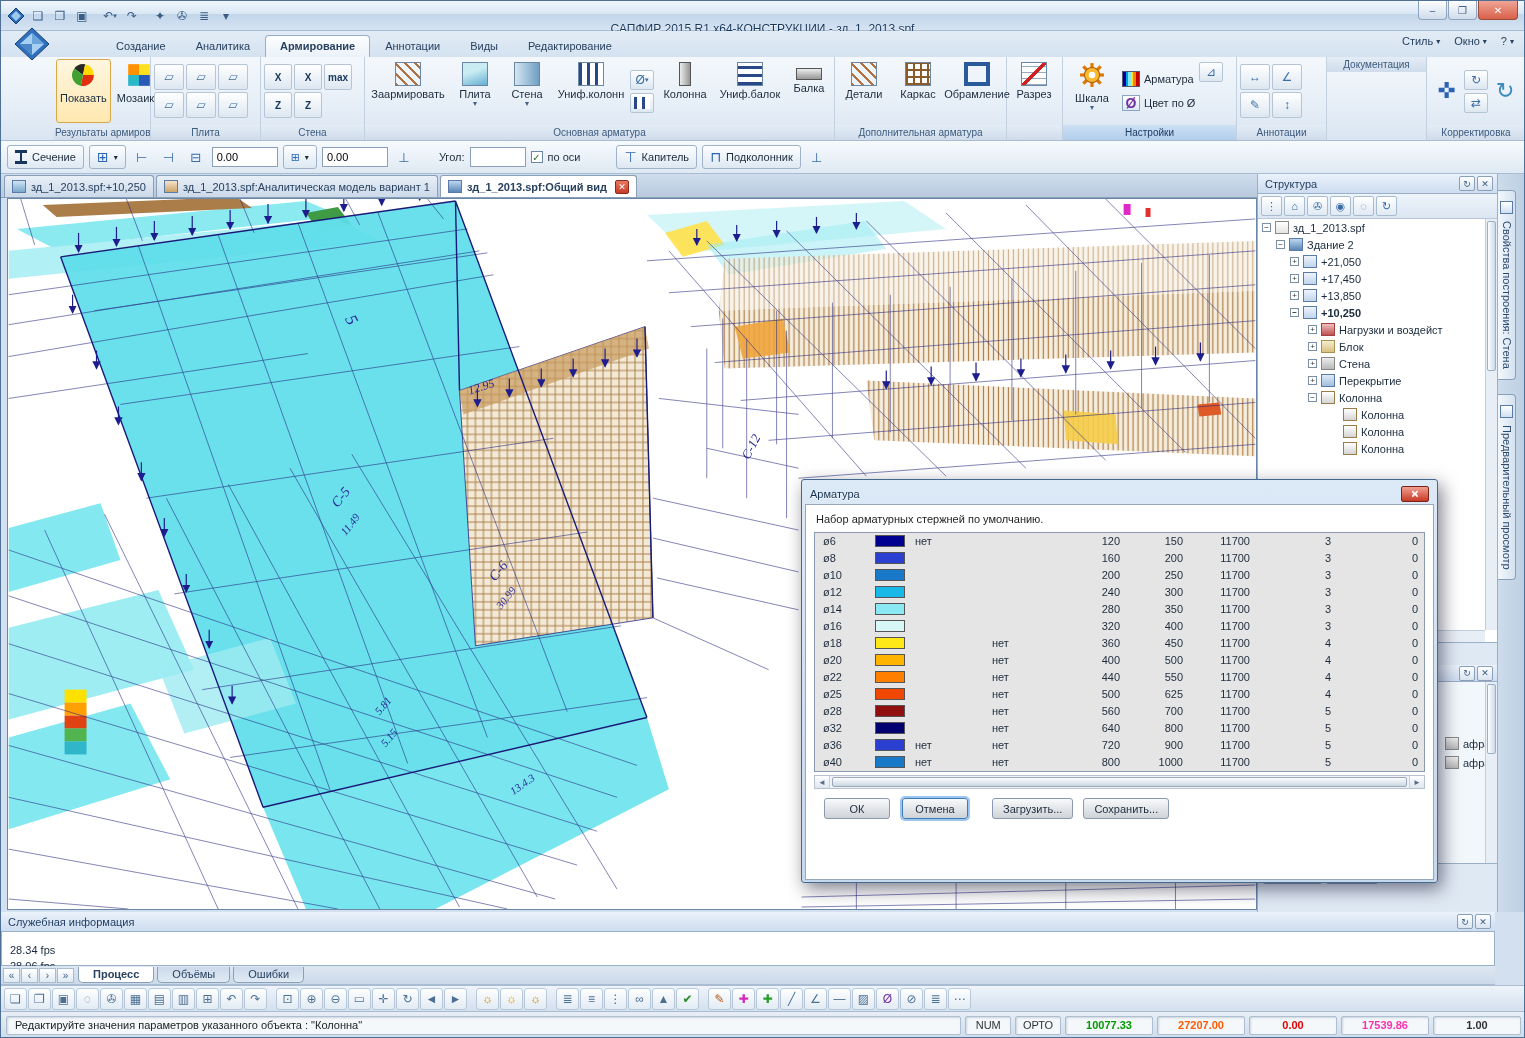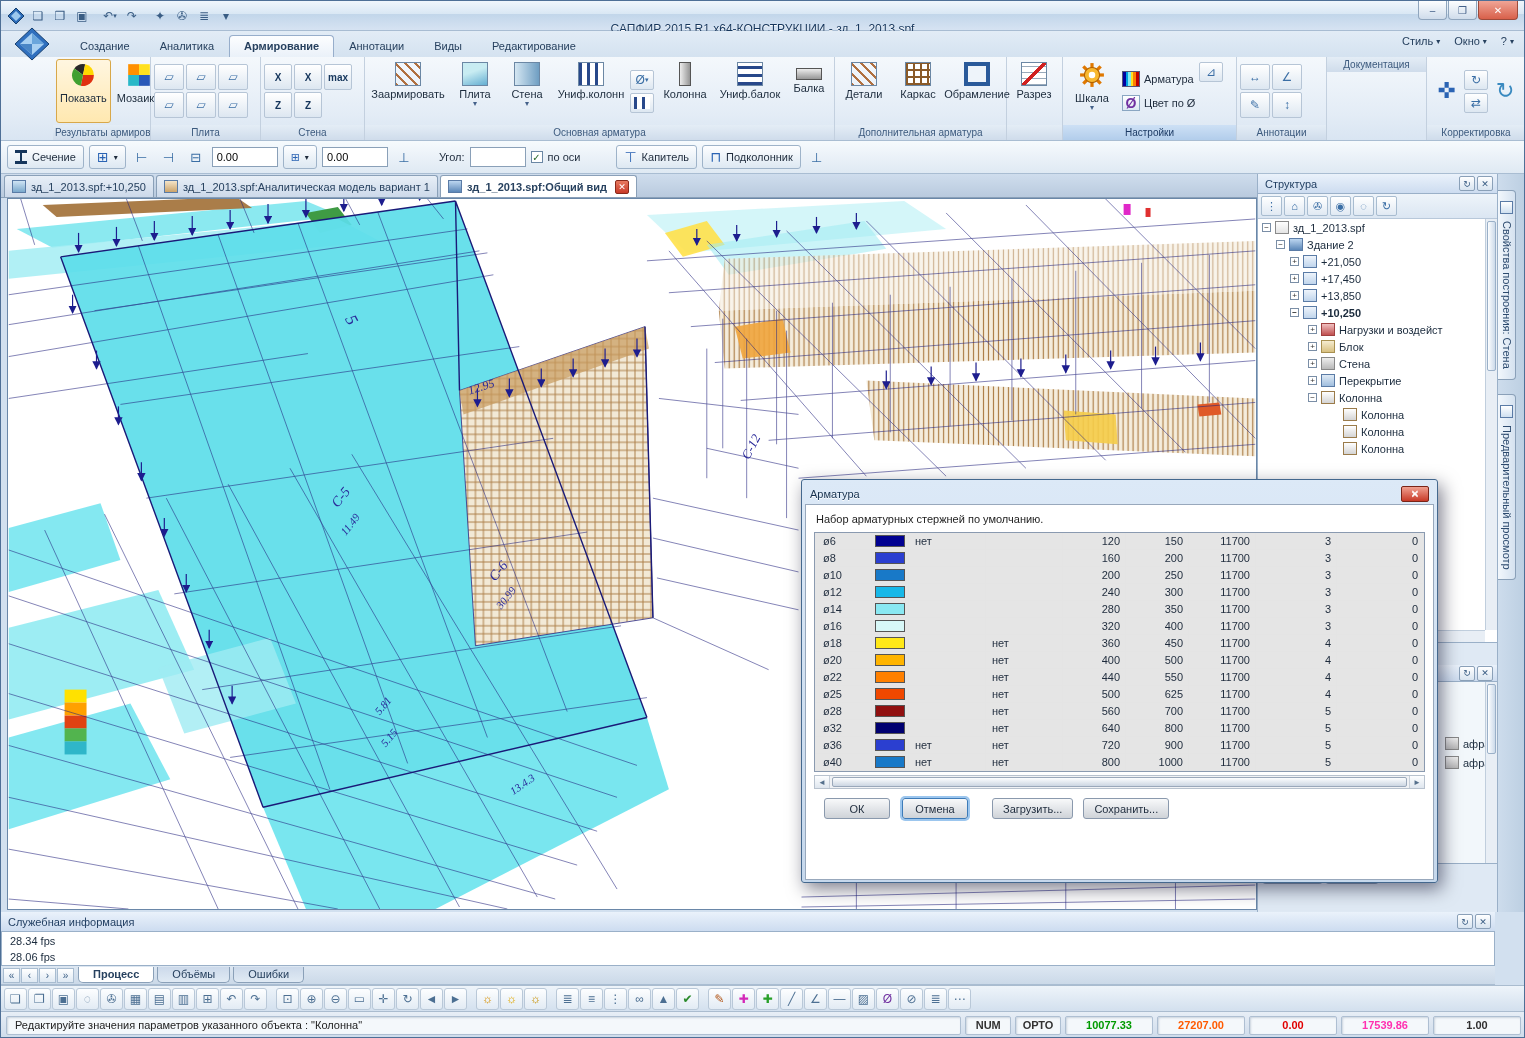--- a/index.html
+++ b/index.html
@@ -8,21 +8,21 @@
 #app{position:relative;width:1525px;height:1038px;background:#d2e0ef;border:1px solid #4e6f96;overflow:hidden}
 
 #titlebar{position:absolute;left:0;top:0;width:100%;height:30px;background:linear-gradient(#f0f6fc 0%,#d9e7f4 45%,#c2d6ea 46%,#d6e3f2 100%);border-bottom:1px solid #a8bcd2;display:flex;align-items:center;padding-left:4px}
 .qbtn{width:20px;height:19px;display:flex;align-items:center;justify-content:center;color:#3a5d84;font-size:12px;margin:0 1px;border-radius:3px;background:transparent}
 .qsep{width:6px}
 #title-text{position:absolute;left:50%;transform:translateX(-50%);top:21px;font-size:12px;color:#1b3least;color:#16365c;white-space:nowrap;text-shadow:0 1px 0 #fff}
 #winbtns{position:absolute;right:6px;top:0;display:flex}
 .wbtn{width:29px;height:19px;border:1px solid #8fa5bd;border-top:none;border-radius:0 0 4px 4px;background:linear-gradient(#fdfeff,#cfdceb);color:#44618a;display:flex;align-items:center;justify-content:center;font-size:10px;margin-left:1px}
 .wbtn.close{background:linear-gradient(#f0a596,#d8604a);color:#fff;width:40px;border-color:#9c4a3a}
 
-#menubar{position:absolute;left:0;top:30px;width:100%;height:26px;background:linear-gradient(#e2ecf6,#d4e2f0);display:flex;align-items:flex-end;padding-left:64px}
+#menubar{position:absolute;left:0;top:30px;width:100%;height:26px;background:linear-gradient(#e2ecf6,#d4e2f0);display:flex;align-items:flex-end;padding-left:100px}
 .mtab{padding:4px 14px 5px;font-size:11px;color:#27415f;border:1px solid transparent;border-bottom:none;border-radius:4px 4px 0 0;white-space:nowrap}
 .mtab.active{background:linear-gradient(#fdfeff,#eaf1f9);border-color:#97aecb;font-weight:bold}
 #menuright{position:absolute;right:10px;top:34px;display:flex;gap:14px;color:#27415f}
 .mr{display:flex;align-items:center;gap:3px}
 #app-logo{position:absolute;left:12px;top:26px;width:38px;height:34px;z-index:5}
 #app-mini-icon{position:absolute;left:6px;top:6px;width:18px;height:18px}
 
 #ribbon{position:absolute;left:0;top:56px;width:1525px;height:84px;display:flex;background:linear-gradient(#f4f8fc,#e3ecf6 70%,#d9e5f2);border-bottom:1px solid #a9bdd2}
 .rgroup{display:flex;flex-direction:column;border-right:1px solid #c3d0df;flex:none}
 .rcontent{flex:1;display:flex;align-items:stretch;padding:2px 3px;gap:2px}
@@ -101,35 +101,35 @@
 .pitem{display:flex;align-items:center;height:19px;padding-left:186px;font-size:11px;color:#1a2a3c;white-space:nowrap}
 #sheettabs{display:flex;align-items:flex-end;height:20px;padding-left:4px;gap:2px}
 .btab{padding:2px 12px 3px;border:1px solid #8aa0b8;border-top:none;background:linear-gradient(#ccd9ea,#e8eff7);border-radius:0 0 4px 4px;font-size:11px;color:#27415f}
 .btab.active{background:#fff;font-weight:bold}
 
 #sidestrip{position:absolute;left:1496px;top:173px;width:28px;height:738px;background:linear-gradient(90deg,#cddcec,#bccfe2);border-left:1px solid #9ab0c8;padding-top:16px}
 .vtab{writing-mode:vertical-rl;padding:10px 2px;border:1px solid #8aa0b8;border-left:none;background:linear-gradient(90deg,#f2f7fc,#d5e2f0);border-radius:0 4px 4px 0;margin-bottom:14px;font-size:11px;color:#2c4a6e;display:flex;align-items:center;gap:7px;white-space:nowrap}
 .vtab .vicon{width:13px;height:13px;border:1px solid #5a7ba6;background:linear-gradient(#fff,#cfe0f0);writing-mode:horizontal-tb;flex:none}
 
 #servicepanel{position:absolute;left:0;top:911px;width:1494px;height:54px}
-#servicebody{height:34px;background:#fff;border:1px solid #9ab0c8;border-top:none;padding:1px 8px;font-size:11px;color:#1a2a3c;line-height:16px}
+#servicebody{height:34px;background:#fff;border:1px solid #9ab0c8;border-top:none;padding:10px 8px;font-size:11px;color:#1a2a3c;line-height:16px}
 #tabsrow{position:absolute;left:0;top:965px;width:1494px;height:19px;background:linear-gradient(#dde7f2,#cbd9e8);display:flex;align-items:center;padding-left:2px;border-bottom:1px solid #a9bdd2}
 .navb{width:17px;height:15px;border:1px solid #a8bcd0;background:linear-gradient(#fff,#dfe9f3);display:flex;align-items:center;justify-content:center;font-size:10px;color:#3a5d84;margin-right:1px}
 .stab{padding:1px 14px 2px;border:1px solid #8aa0b8;border-top:none;background:linear-gradient(#ccd9ea,#e0eaf4);border-radius:0 0 5px 5px;margin-left:3px;font-size:11px;color:#27415f}
 .stab.active{background:#fff;font-weight:bold}
 
 #bottombar{position:absolute;left:0;top:984px;width:1525px;height:26px;background:linear-gradient(#eef4fa,#d3e0ee);border-top:1px solid #aabccf;display:flex;align-items:center;padding-left:3px;gap:1px}
 .bgrp{display:flex;gap:1px}
 .bico{width:23px;height:22px;border:1px solid #b9c8d8;border-radius:3px;background:linear-gradient(#fdfeff,#e2ebf4);display:flex;align-items:center;justify-content:center;font-size:12px;color:#4c6f92}
 .bsep{width:7px}
 
 #statusbar{position:absolute;left:0;top:1010px;width:1525px;height:27px;background:linear-gradient(#e7eef6,#cfdceb);border-top:1px solid #aabccf;display:flex;align-items:center;padding:0 5px;gap:4px}
 .scell{height:19px;border:1px solid #aebfd2;border-radius:2px;background:#f4f8fb;display:flex;align-items:center;padding:0 8px;box-shadow:inset 1px 1px 2px rgba(120,140,165,.35);white-space:nowrap;font-size:11px}
 .scell.msg{width:972px;color:#222}
-.scell.ind{font-weight:bold;color:#333;justify-content:center;width:46px}
+.scell.ind{font-weight:normal;color:#333;justify-content:center;width:46px}
 .scell.coord{width:88px;justify-content:center;font-weight:bold}
 
 #dialog{position:absolute;left:800px;top:478px;width:637px;height:404px;z-index:40;background:linear-gradient(#dce9f7,#c6d8ec);border:1px solid #44688e;border-radius:3px;box-shadow:4px 6px 18px rgba(0,0,30,.5);padding:3px}
 #dtitle{height:21px;display:flex;align-items:center;padding:0 5px;color:#14304e;text-shadow:0 1px 0 #fff}
 #dtitle .t{flex:1}
 #dclosebtn{width:28px;height:16px;background:linear-gradient(#f0a090,#c83a28);border:1px solid #7a2418;border-radius:2px;color:#fff;font-size:10px;display:flex;align-items:center;justify-content:center}
 #dbody{height:376px;background:#fff;border:1px solid #98a8bc;padding:6px 8px}
 #dsubtitle{font-size:11px;color:#222;padding:2px 0 7px 2px}
 #dtable{border:1px solid #8a9ab0}
 .dh{display:flex;height:20px;background:linear-gradient(#fefefe,#e6e6e6);border-bottom:1px solid #aaa}

